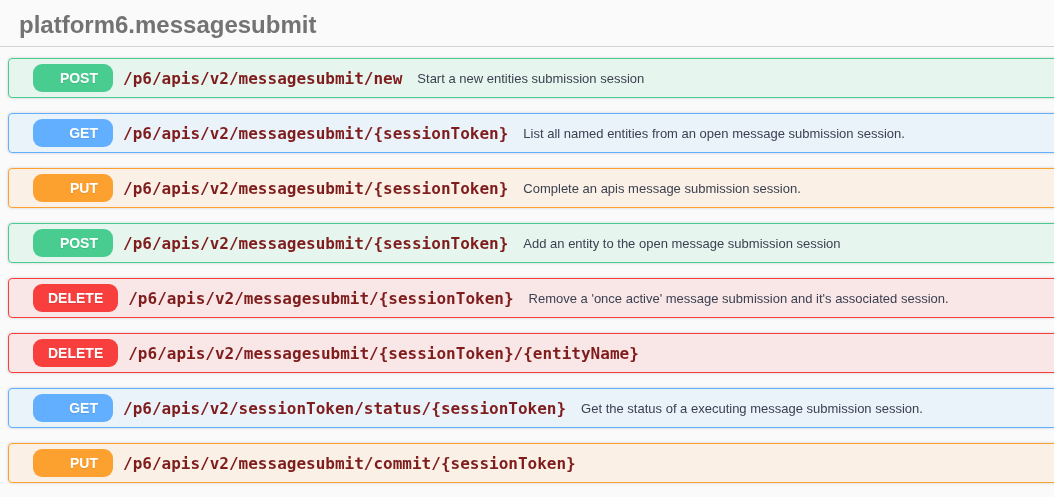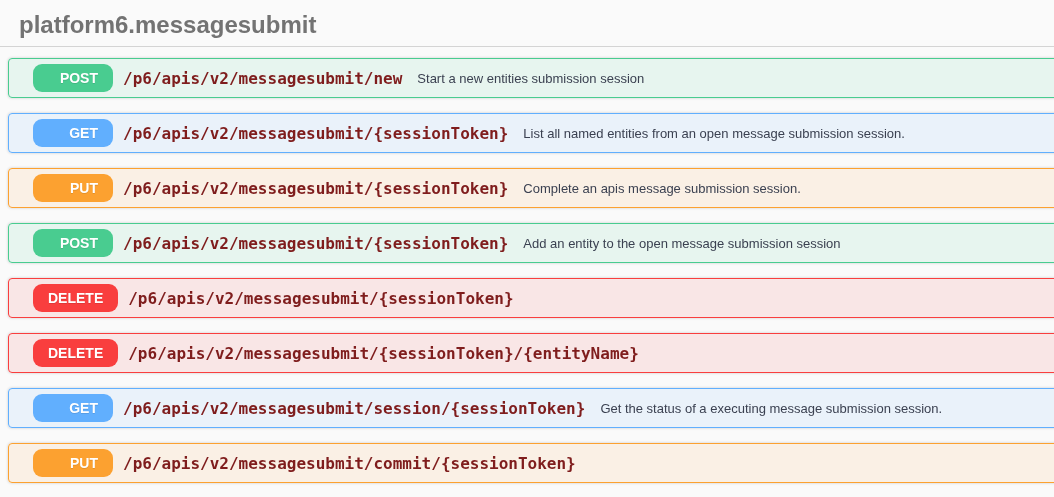--- a/index.html
+++ b/index.html
@@ -90,28 +90,29 @@
     <span class="endpoint-description">Complete an apis message submission session.</span>
   </div>
       <div class="opblock" style="border-color: rgb(73, 204, 144); background: rgba(73, 204, 144, 0.1);">
     <span class="method-badge" style="background: rgb(73, 204, 144);">POST</span>
     <span class="endpoint-path">/p6/apis/v2/messagesubmit/{sessionToken}</span>
     <span class="endpoint-description">Add an entity to the open message submission session</span>
   </div>
       <div class="opblock" style="border-color: rgb(249, 62, 62); background: rgba(249, 62, 62, 0.1);">
     <span class="method-badge" style="background: rgb(249, 62, 62);">DELETE</span>
     <span class="endpoint-path">/p6/apis/v2/messagesubmit/{sessionToken}</span>
+    <span class="endpoint-description">Remove a 'once active' message submission and it's associated session.</span>
   </div>
       <div class="opblock" style="border-color: rgb(249, 62, 62); background: rgba(249, 62, 62, 0.1);">
     <span class="method-badge" style="background: rgb(249, 62, 62);">DELETE</span>
     <span class="endpoint-path">/p6/apis/v2/messagesubmit/{sessionToken}/{entityName}</span>
   </div>
       <div class="opblock" style="border-color: rgb(97, 175, 254); background: rgba(97, 175, 254, 0.1);">
     <span class="method-badge" style="background: rgb(97, 175, 254);">GET</span>
-    <span class="endpoint-path">/p6/apis/v2/messagesubmit/session/{sessionToken}</span>
+    <span class="endpoint-path">/p6/apis/v2/sessionToken/status/{sessionToken}</span>
     <span class="endpoint-description">Get the status of a executing message submission session.</span>
   </div>
       <div class="opblock" style="border-color: rgb(252, 161, 48); background: rgba(252, 161, 48, 0.1);">
     <span class="method-badge" style="background: rgb(252, 161, 48);">PUT</span>
     <span class="endpoint-path">/p6/apis/v2/messagesubmit/commit/{sessionToken}</span>
   </div>
     </div>
 </main>
 
 </body></html>

